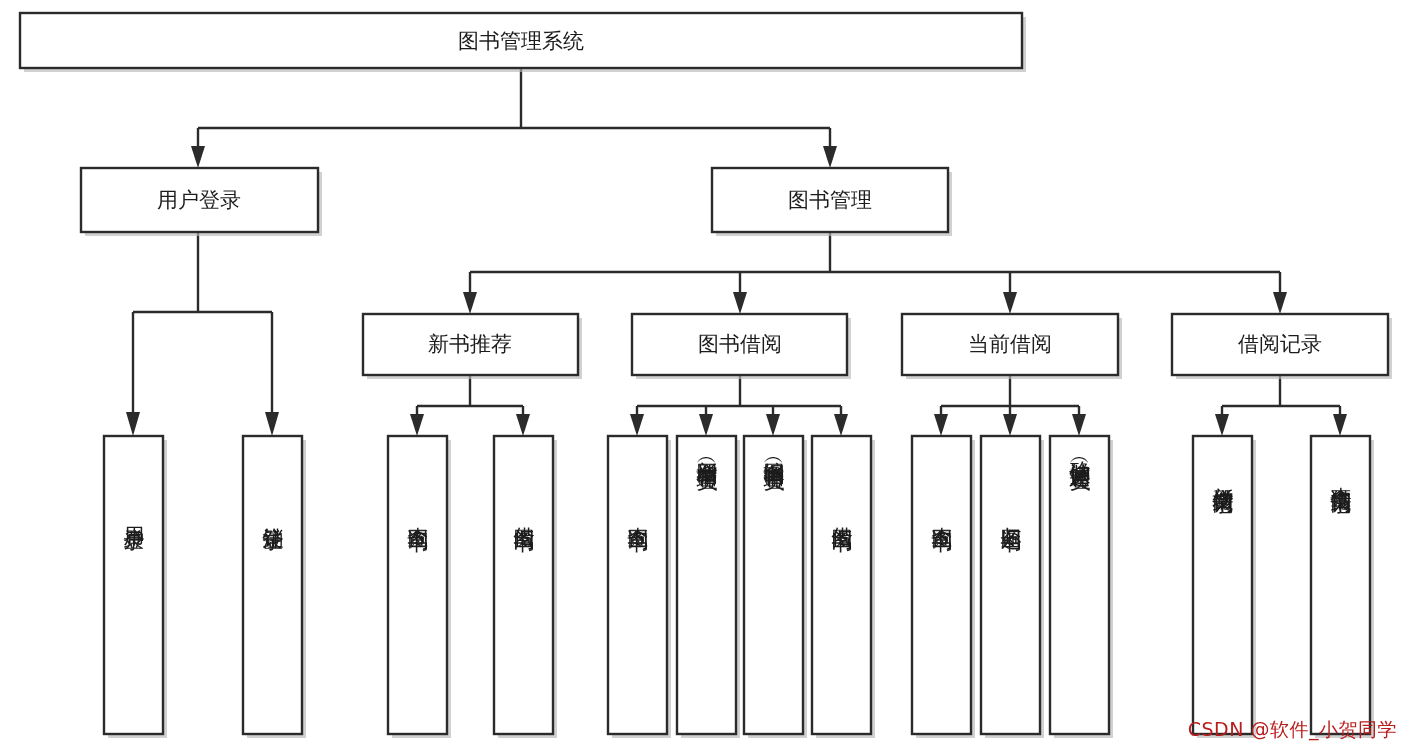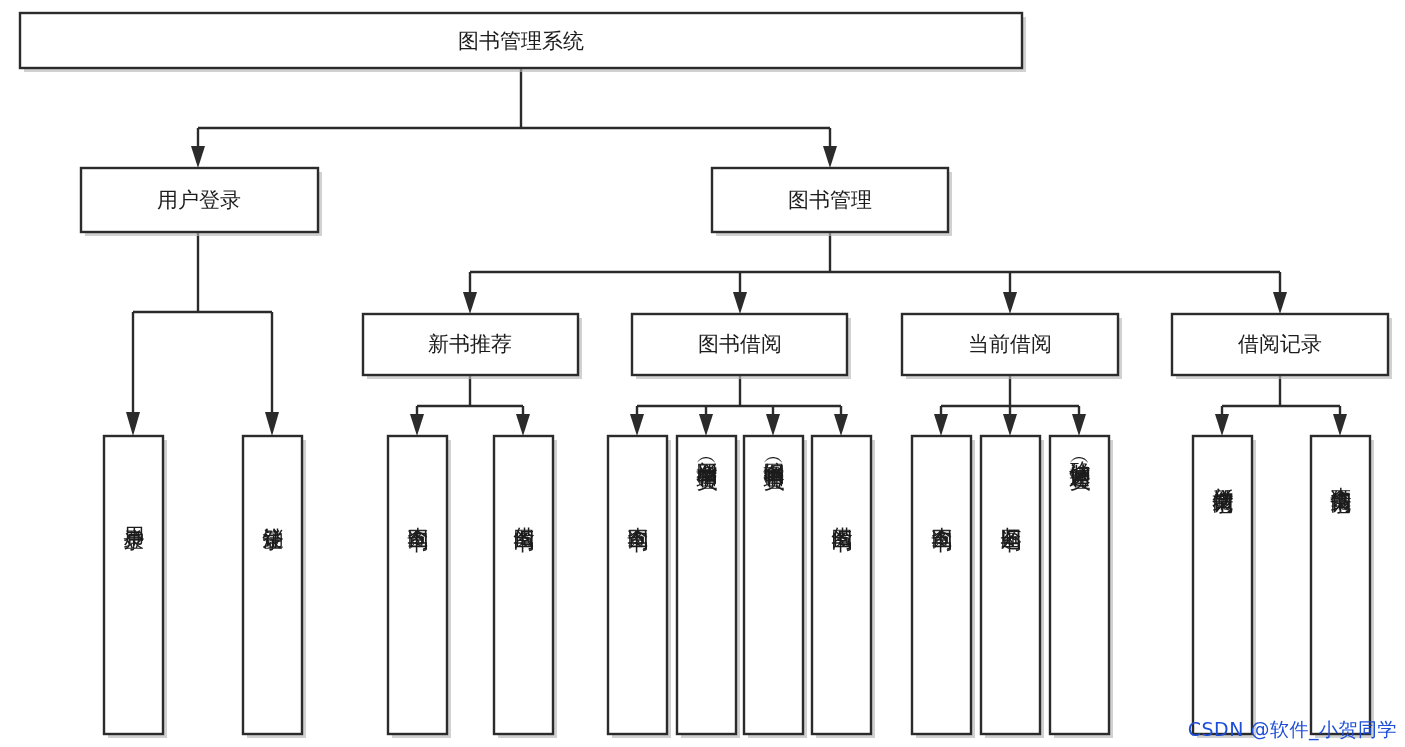--- a/index.html
+++ b/index.html
@@ -67,21 +67,21 @@
     justify-content: flex-start;
     text-align: left;
     pointer-events: none;
   }
   .watermark {
     position: absolute;
     right: 8px;
     bottom: 4px;
     font-family: "DejaVu Sans", "Liberation Sans", sans-serif;
     font-size: 19px;
-    color: #1d4ed8;
+    color: #b91c1c;
     letter-spacing: 0.5px;
     white-space: nowrap;
   }
 </style>
 </head>
 <body>
 
 <div id="diagram-root">
 
   <svg class="flow" viewBox="0 0 1405 747">

